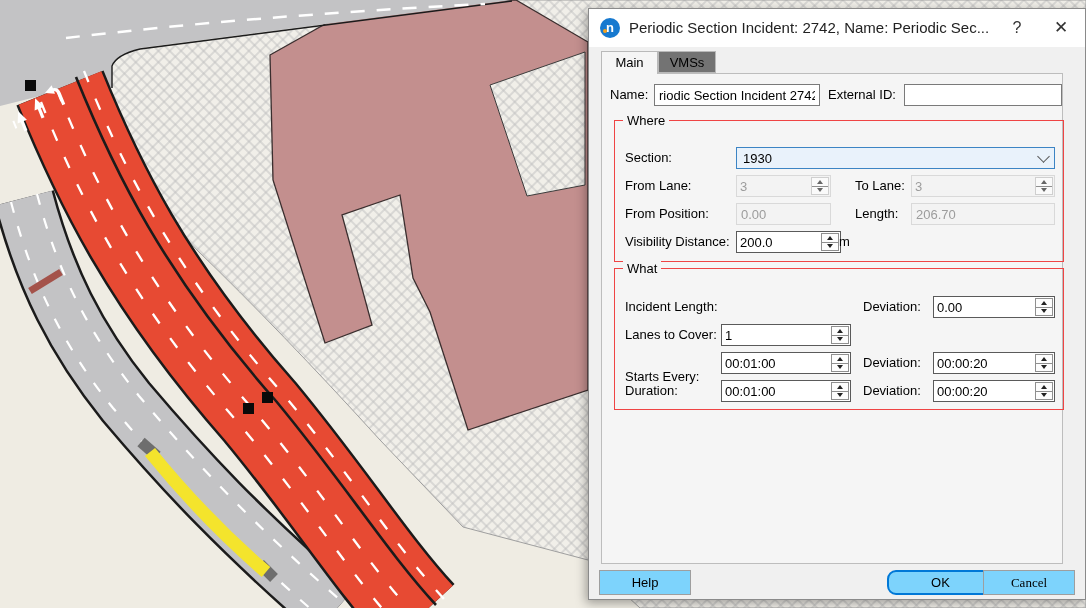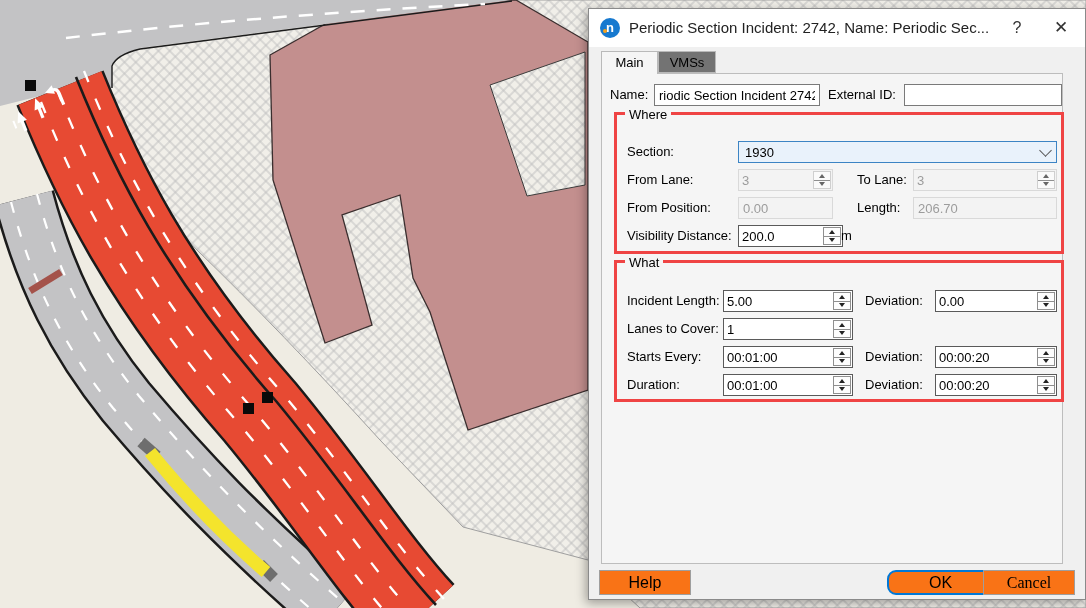--- a/index.html
+++ b/index.html
@@ -30,21 +30,21 @@
   #tab-vmss{left:69px;width:58px;background:#737373;}
 
   #pane{position:absolute;left:12px;top:64px;width:462px;height:491px;background:#f5f5f5;
         border:1px solid #bdbdbd;box-sizing:border-box;z-index:2;}
 
   .lbl{position:absolute;height:22px;line-height:22px;white-space:nowrap;}
   .edit{position:absolute;height:22px;box-sizing:border-box;border:1px solid #7a7a7a;
         background:#fff;font:13px "Liberation Sans",sans-serif;padding:0 4px;color:#000;}
   .edit.dis{background:#f3f3f3;border-color:#d9d9d9;color:#9c9c9c;}
 
-  .group{position:absolute;border:3px solid #ef4444;box-sizing:border-box;}
+  .group{position:absolute;border:1px solid #ef4444;box-sizing:border-box;margin-top:8px;}
   .group .legend{position:absolute;top:-8px;left:8px;background:#f5f5f5;padding:0 4px;
                  line-height:15px;font-size:13px;}
 
   
   .spin{position:absolute;height:22px;box-sizing:border-box;border:1px solid #5a5a5a;
         background:#fff;display:flex;}
   .spin input{flex:1;min-width:0;border:0;outline:none;background:transparent;
               font:13px "Liberation Sans",sans-serif;padding:0 3px;color:#000;}
   .spin .sb{width:16px;margin:1px;border:1px solid #8f8f8f;background:#fdfdfd;
             display:flex;flex-direction:column;}
@@ -60,22 +60,22 @@
 
   
   .combo{position:absolute;height:22px;box-sizing:border-box;border:1px solid #3c84c4;
          background:#e9f2fb;display:flex;align-items:center;padding:0 6px;cursor:pointer;}
   .combo .val{flex:1;}
   .chev{width:8px;height:8px;border-right:1.6px solid #555;border-bottom:1.6px solid #555;
         transform:rotate(45deg);margin-top:-4px;}
 
   
   .pushbtn{position:absolute;top:561px;height:25px;line-height:23px;text-align:center;
-           background:#f97316;border:1px solid #9e9e9e;box-sizing:border-box;
-           font-size:16px;cursor:pointer;}
+           background:#7dd3fc;border:1px solid #9e9e9e;box-sizing:border-box;
+           font-size:13px;cursor:pointer;}
   #btn-ok{border:2px solid #0078d7;line-height:21px;}
 </style>
 </head>
 <body>
 
 <div id="map">
 <svg width="1086" height="608" viewBox="0 0 1086 608" xmlns="http://www.w3.org/2000/svg">
   <defs>
     <pattern id="hatch" width="8" height="8" patternUnits="userSpaceOnUse" patternTransform="rotate(45)">
       <rect width="8" height="8" fill="#f1efe9"></rect>
@@ -208,31 +208,20 @@
             </div>
           </div>
       </div>
       <div class="lbl" style="left:224px;top:110px;">m</div>
     </div>
 
     <div class="group" style="left:12px;top:186px;width:450px;height:142px;">
       <div class="legend">What</div>
 
       <div class="lbl" style="left:10px;top:27px;">Incident Length:</div>
-      <div class="spin" style="left:106px;top:27px;width:130px;">
-        <input value="5.00" style="">
-        <div class="sb">
-            <div class="su">
-              <i class="tu"></i>
-            </div>
-            <div class="sd">
-              <i class="td"></i>
-            </div>
-          </div>
-      </div>
       <div class="lbl" style="left:248px;top:27px;">Deviation:</div>
       <div class="spin" style="left:318px;top:27px;width:122px;">
         <input value="0.00" style="">
         <div class="sb">
             <div class="su">
               <i class="tu"></i>
             </div>
             <div class="sd">
               <i class="td"></i>
             </div>
@@ -245,21 +234,21 @@
         <div class="sb">
             <div class="su">
               <i class="tu"></i>
             </div>
             <div class="sd">
               <i class="td"></i>
             </div>
           </div>
       </div>
 
-      <div class="lbl" style="left:10px;top:83px;">Starts Every:</div>
+      <div class="lbl" style="left:10px;top:97px;">Starts Every:</div>
       <div class="spin" style="left:106px;top:83px;width:130px;">
         <input value="00:01:00" style="">
         <div class="sb">
             <div class="su">
               <i class="tu"></i>
             </div>
             <div class="sd">
               <i class="td"></i>
             </div>
           </div>

